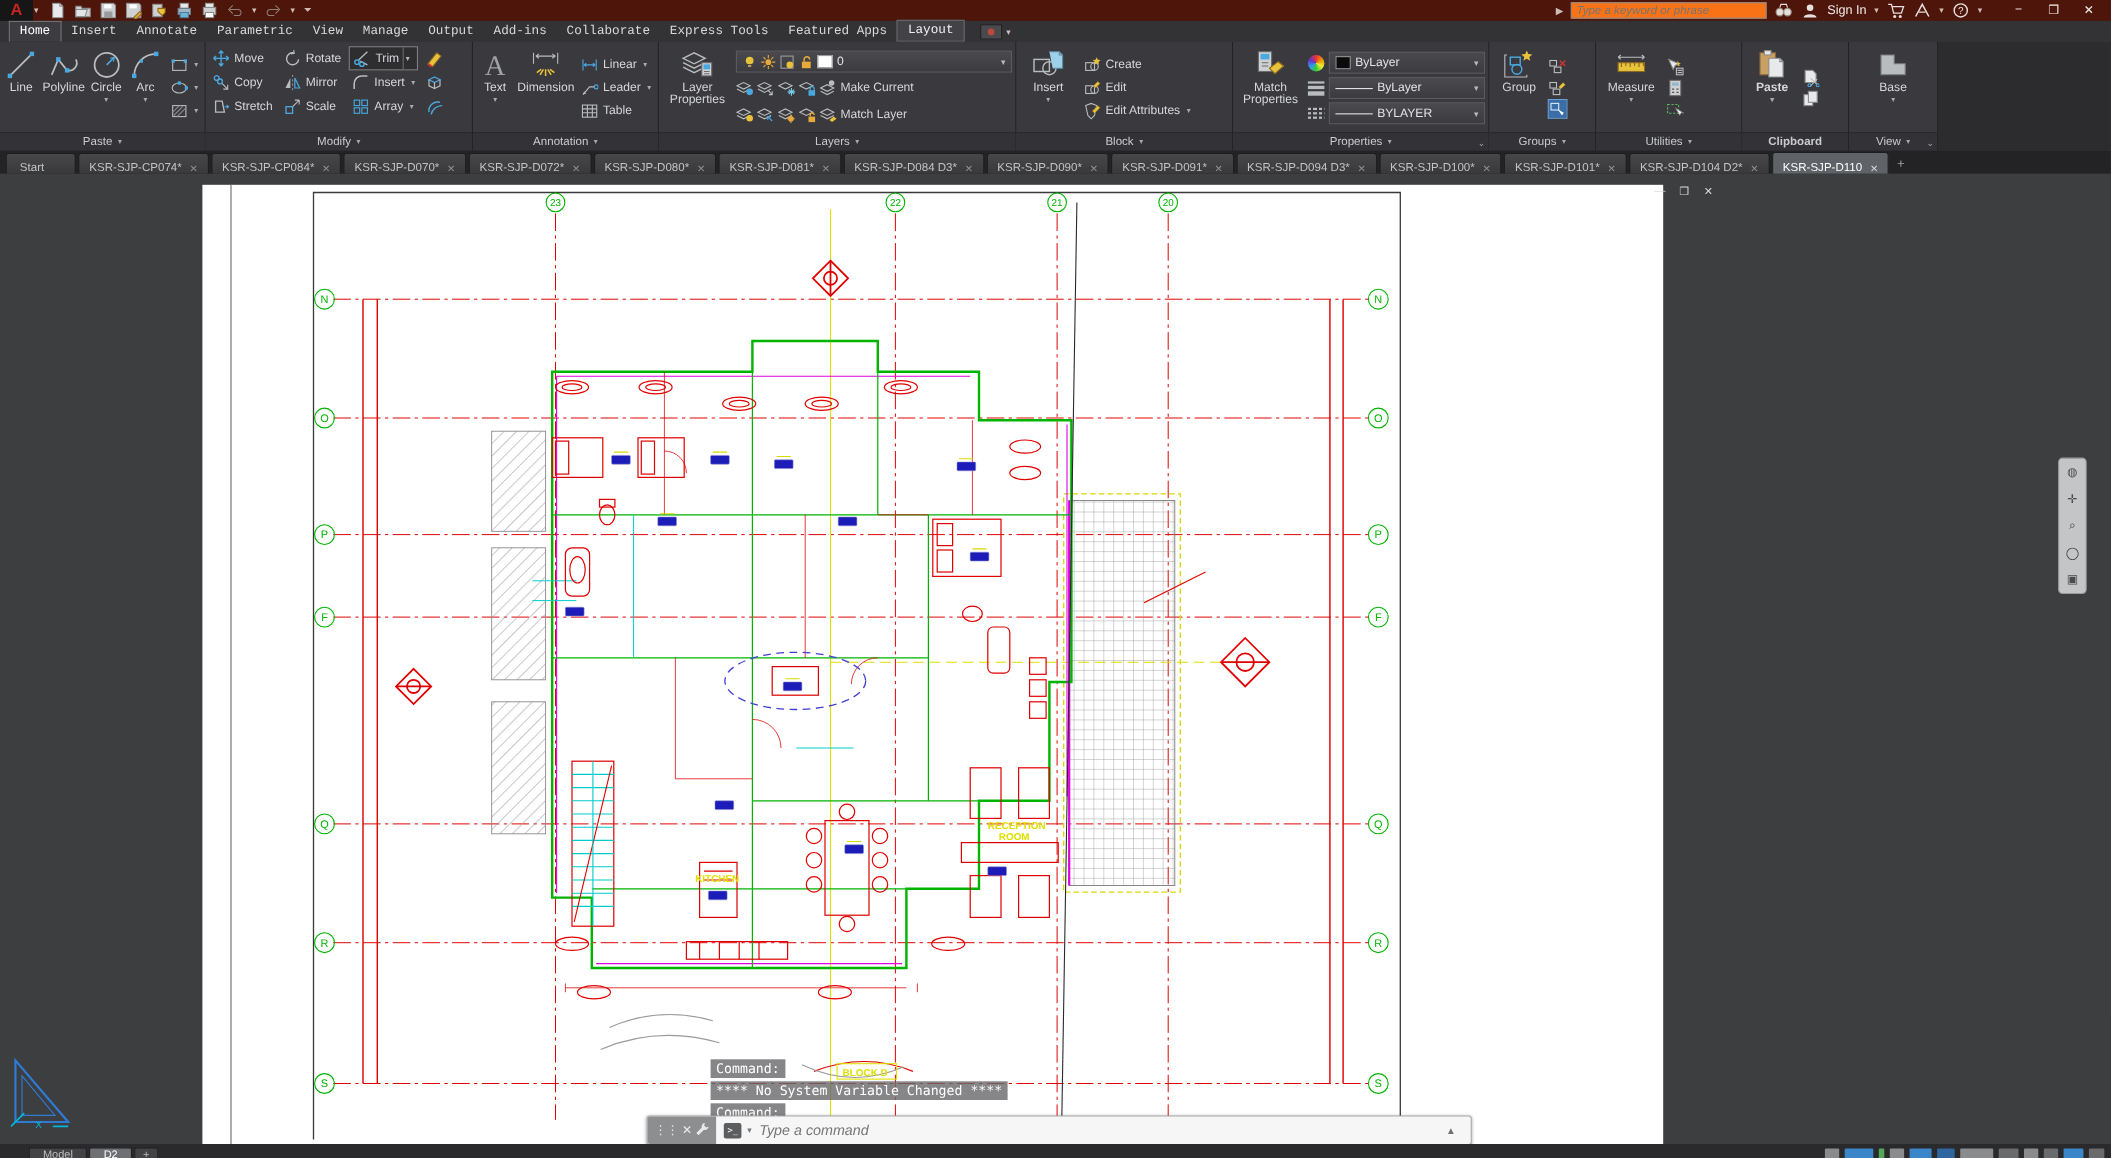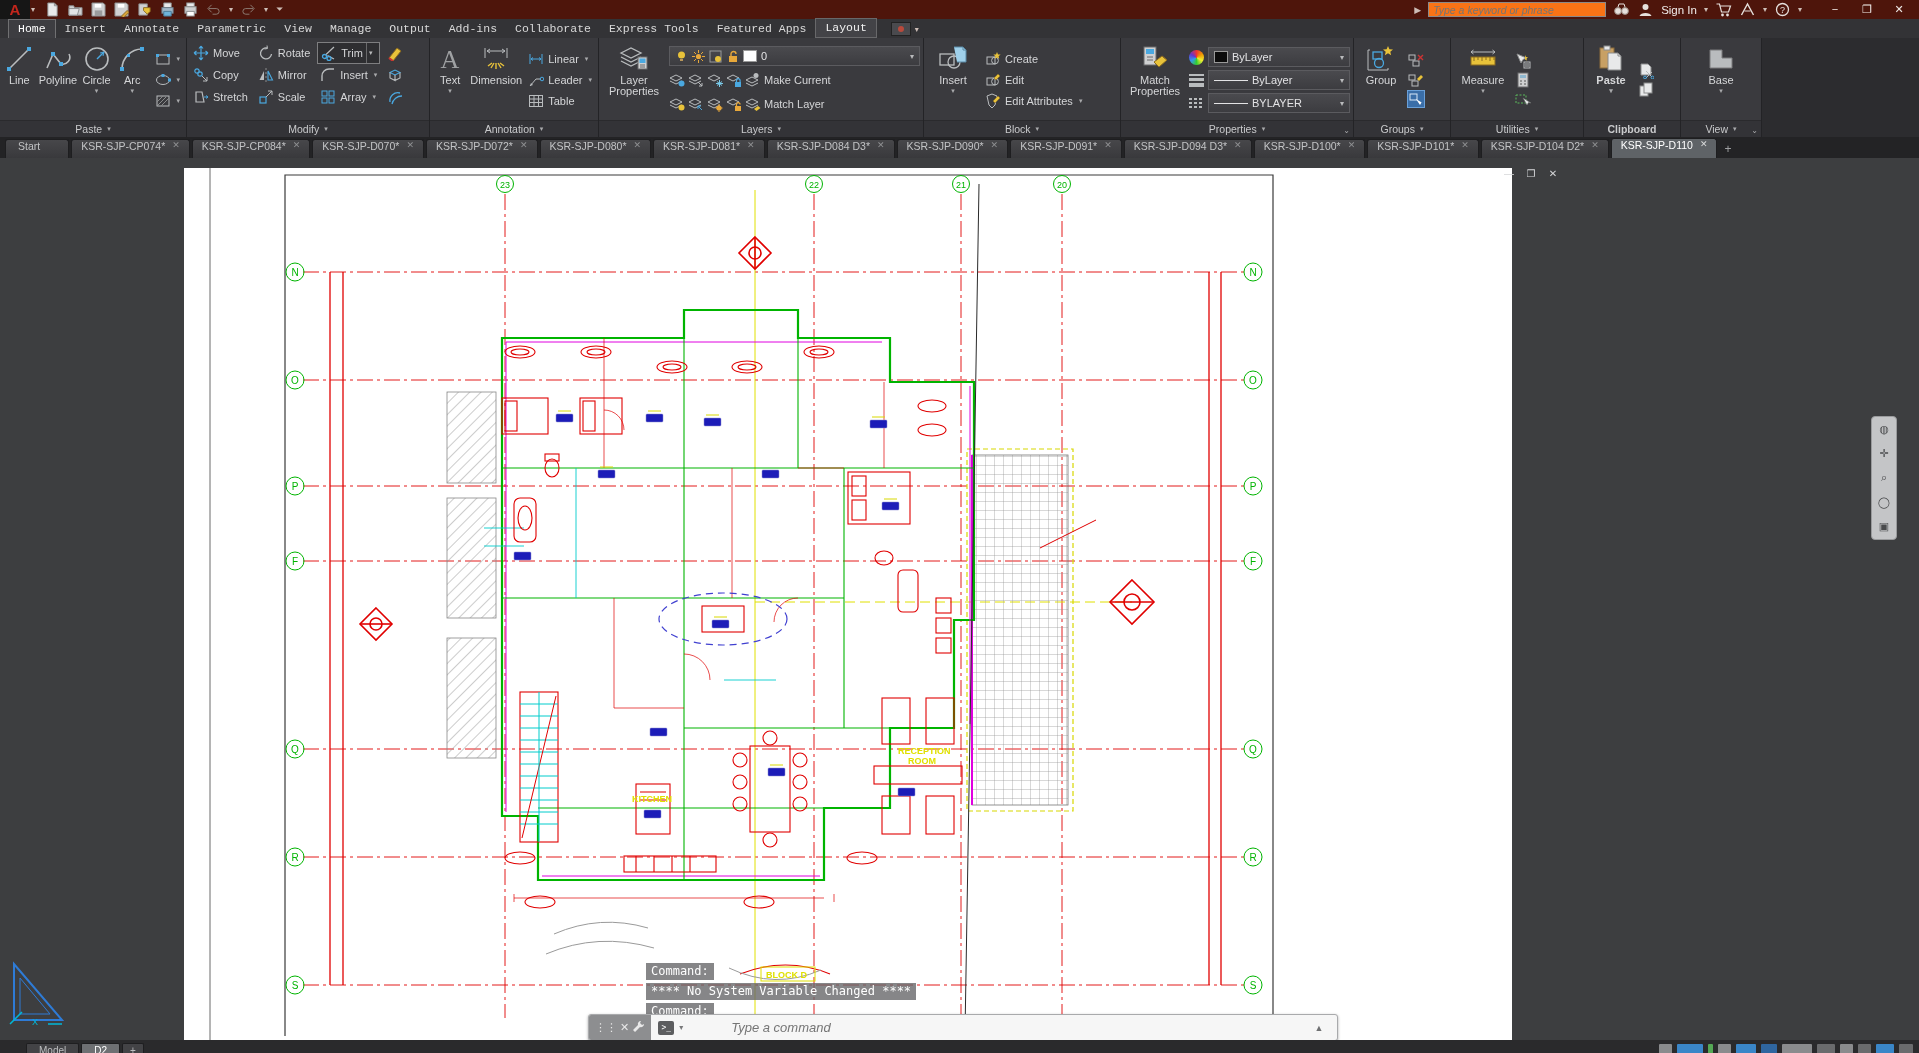--- a/index.html
+++ b/index.html
@@ -71,21 +71,21 @@
   .lrow{display:flex;align-items:center;gap:3px;font-size:11px;color:#d5d6d8;height:21px;}
   .lineglyph{display:inline-block;width:34px;height:1px;background:#e3e3e5;}
   .colorwheel{width:15px;height:15px;border-radius:50%;flex:none;
     background:conic-gradient(#e33,#e90,#ee3,#3c3,#39e,#63c,#e33);}
   .hstack{display:flex;flex-direction:column;gap:2px;width:15px;flex:none;}
   .hstack i{height:2px;background:#b9bcbe;}
   .hstack.dash i{background:repeating-linear-gradient(90deg,#b9bcbe 0 3px,transparent 3px 5px);}
   
   .filetabs{position:absolute;top:137px;left:0;right:0;height:21px;background:#232325;
             display:flex;align-items:flex-end;padding-left:5px;gap:2px;}
-  .ftab{height:18px;display:flex;align-items:flex-start;gap:7px;padding:0 9px;
+  .ftab{height:18px;display:flex;align-items:flex-end;gap:7px;padding:0 9px;
         background:linear-gradient(#47474a,#39393c);border:1px solid #1e1e20;border-bottom:none;
         border-radius:3px 3px 0 0;font-size:10.5px;color:#c2c3c5;white-space:nowrap;margin-top:32px;}
   .ftab .x{color:#8f9092;font-size:9px;}
   .ftab.start{padding:0 28px 0 12px;}
   .ftab.active{background:#5f6367;color:#fff;height:19px;}
   .ftab.active .x{color:#d8d9da;}
   .newtab{color:#9fa0a2;font-size:12px;padding:0 5px 2px;}
   
   .canvas{position:absolute;top:158px;left:0;width:1919px;height:882px;background:#3d3e40;overflow:hidden;}
   .paper{position:absolute;left:184px;top:10px;width:1328px;height:872px;background:#ffffff;}
@@ -103,21 +103,21 @@
           border:1px solid #a9aaac;border-radius:3px;background:#f6f6f6;box-shadow:0 1px 3px #00000055;}
   .cmd-grip{display:flex;align-items:center;gap:3px;background:#8d8e90;border-radius:2px 0 0 2px;
             padding:0 6px;color:#e8e8e8;font-size:11px;}
   .cmd-grip .wr svg{width:13px;height:13px;}
   .cmd-body{display:flex;align-items:center;gap:5px;padding:0 7px;flex:1;}
   .cmd-term{width:16px;height:14px;background:#5c5d5f;color:#fff;font-size:8px;
             display:inline-flex;align-items:center;justify-content:center;border-radius:2px;
             font-family:"DejaVu Sans Mono",monospace;}
   .cmd-caret{font-size:8px;color:#77787a;}
   .cmd-input{flex:1;border:none;background:transparent;outline:none;font-style:italic;
-             font-size:13px;color:#8f9092;font-family:"Liberation Sans",sans-serif;margin-left:41px;}
+             font-size:13px;color:#8f9092;font-family:"Liberation Sans",sans-serif;}
   .cmd-up{width:22px;display:flex;align-items:center;justify-content:center;color:#6f7072;font-size:9px;}
   
   .statusbar{position:absolute;top:1040px;left:0;right:0;height:13px;background:#2a2a2c;overflow:hidden;}
   .laytabs{position:absolute;left:26px;top:3px;display:flex;gap:2px;font-size:10px;color:#bdbec0;}
   .laytab{background:#434346;border:1px solid #1e1e20;border-bottom:none;padding:1px 12px 6px;border-radius:2px 2px 0 0;}
   .laytab.lt-active{background:#6e7073;color:#fff;}
   .laytab.plus{padding:1px 7px 6px;}
   .stat-icons{position:absolute;right:6px;top:4px;display:flex;gap:5px;}
   .stat-icons i{display:block;width:13px;height:12px;border-radius:1px;}
 </style>

